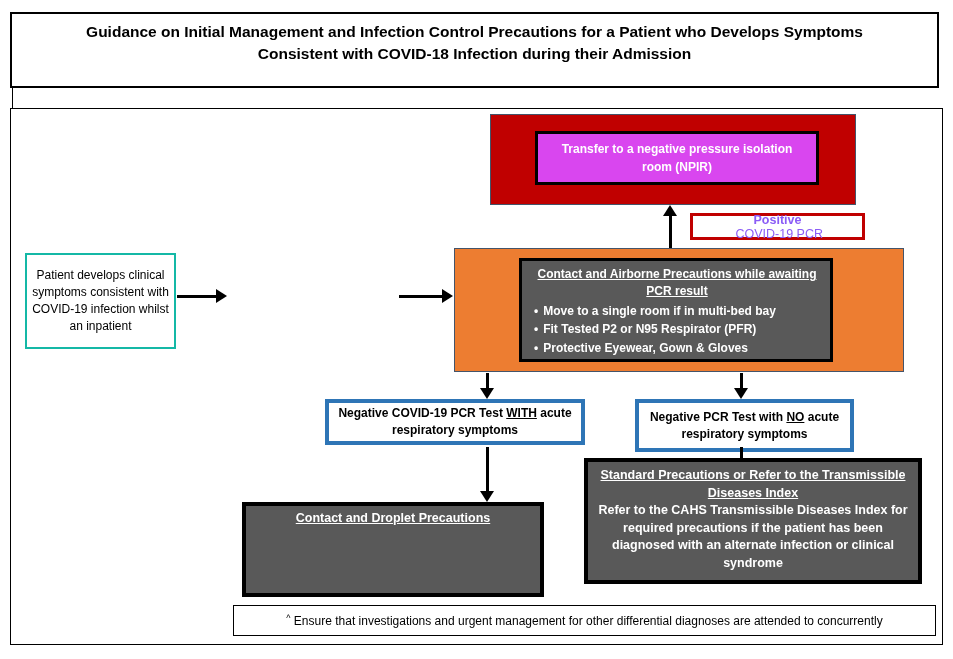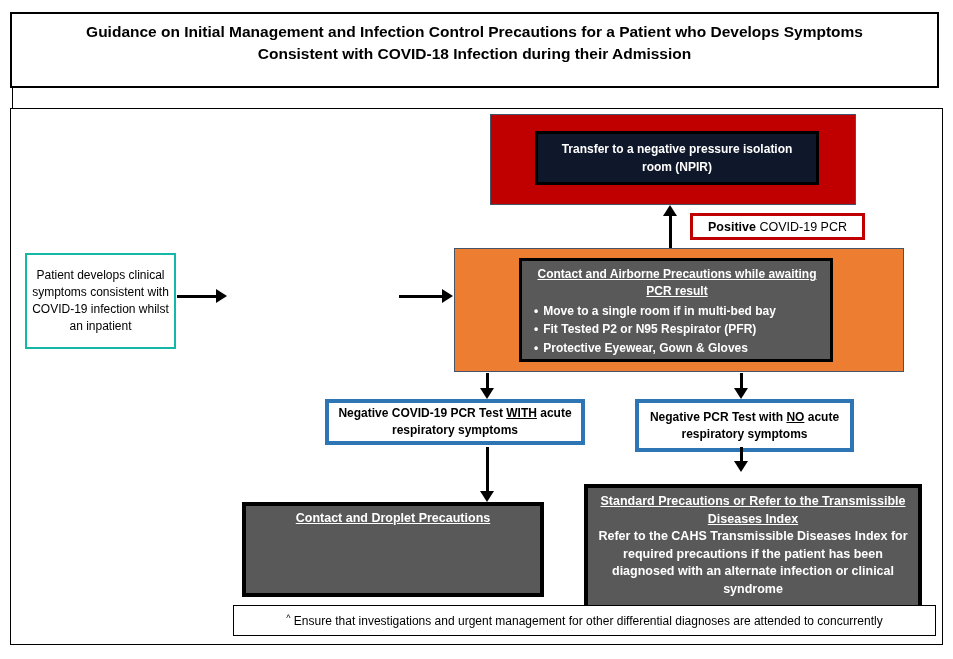--- a/index.html
+++ b/index.html
@@ -33,31 +33,31 @@
     border: 1px solid #000; background: #fff;
   }
 
   
   .red-box {
     left: 490px; top: 114px; width: 366px; height: 91px;
     background: #C00000; border: 1px solid #44546A;
   }
   .npir-inner {
     left: 535px; top: 131px; width: 284px; height: 54px;
-    background: #0f172a; border: 3px solid #000;
+    background: #d946ef; border: 3px solid #000;
     display: flex; align-items: center; justify-content: center;
     text-align: center; padding: 2px 10px;
   }
   .npir-inner .t { color: #fff; font-weight: bold; font-size: 12px; line-height: 1.5; }
 
   .positive-box {
     left: 690px; top: 213px; width: 175px; height: 27px;
     background: #fff; border: 3px solid #C00000;
     display: flex; align-items: center; justify-content: center;
-    font-size: 12.5px; color: #000000; white-space: pre;
+    font-size: 12.5px; color: #8b5cf6; white-space: pre; flex-direction: column;
   }
   .positive-box .b { font-weight: bold; }
 
   
   .patient-box {
     left: 25px; top: 253px; width: 151px; height: 96px;
     background: #fff; border: 2px solid #14b8a6;
     display: flex; align-items: center; justify-content: center;
     text-align: center; padding: 3px 5px;
   }
@@ -107,21 +107,21 @@
     color: #fff; font-weight: bold; font-size: 12.5px;
     padding: 5px 8px 0 8px;
   }
   .droplet-box .hd { text-align: center; text-decoration: underline; margin-bottom: 3px; }
   .droplet-box ul { list-style: none; padding-left: 14px; }
   .droplet-box li { line-height: 1.55; display: flex; }
   .droplet-box li::before { content: "\2022"; width: 36px; flex: 0 0 36px; }
   .droplet-box li .li-t { display: block; }
 
   .standard-box {
-    left: 584px; top: 484px; width: 338px; height: 126px;
+    left: 584px; top: 458px; width: 338px; height: 126px;
     background: #595959; border: 4px solid #000;
     color: #fff; font-weight: bold; font-size: 12.5px;
     text-align: center; padding: 5px 6px 0 6px; line-height: 1.4;
   }
   .standard-box .hd { text-decoration: underline; }
 
   
   .footnote-box {
     left: 233px; top: 605px; width: 703px; height: 31px;
     background: #fff; border: 1px solid #000;

